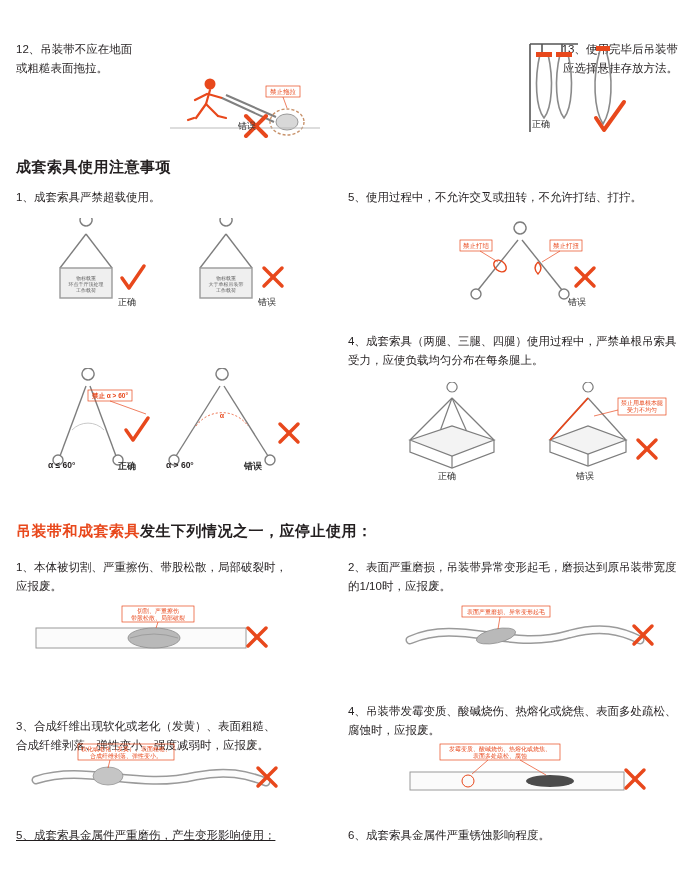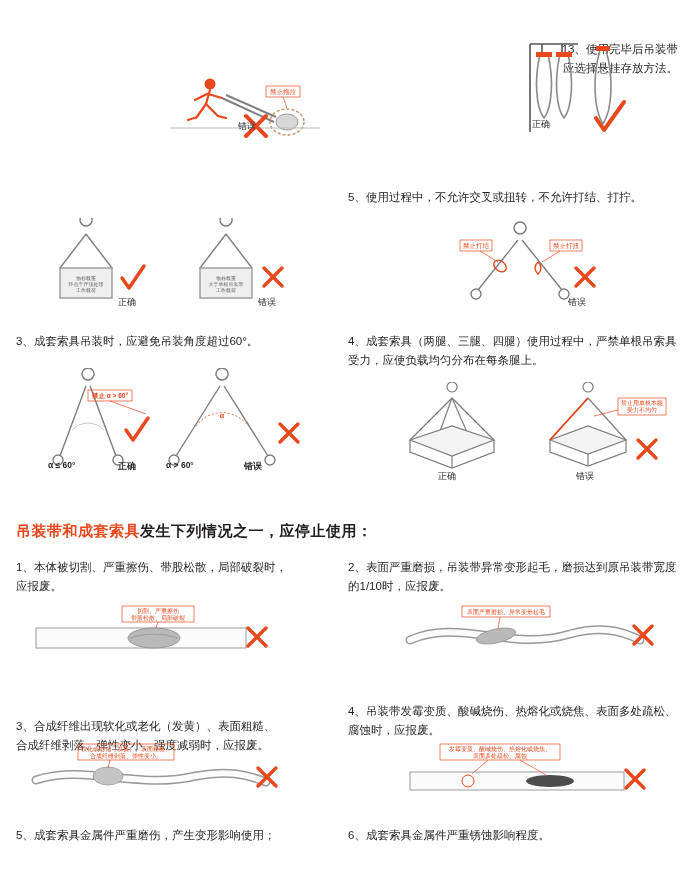--- a/index.html
+++ b/index.html
@@ -51,20 +51,24 @@
   .lbl {
     font-size: 8.5px;
     color: #231f20;
   }
 </style>
 </head>
 <body>
 
 <div class="page">
 
+  <div class="col-left" style="top:40px;">
+    <div class="item-text">12、吊装带不应在地面
+或粗糙表面拖拉。</div>
+  </div>
 
   <div class="fig" style="position:absolute; left:150px; top:38px;">
     <svg width="180" height="100" viewBox="0 0 180 100">
 
       <g stroke="#e8481c" stroke-width="2.2" fill="none" stroke-linecap="round">
         <circle cx="60" cy="46" r="5.5" fill="#e8481c" stroke="none"></circle>
         <path d="M60 52 L56 66"></path>
         <path d="M57 56 L45 62"></path>
         <path d="M58 56 L72 60"></path>
         <path d="M56 66 L46 80"></path>
@@ -118,21 +122,25 @@
       <g stroke="#8a8a8a" stroke-width="1.6" fill="none">
         <path d="M100 18 C92 46 94 78 103 92 C112 78 114 46 106 18"></path>
       </g>
       <rect x="96" y="14" width="14" height="5" fill="#e8481c"></rect>
 
       <path d="M96 86 L104 98 L124 70" stroke="#e8481c" stroke-width="4" fill="none" stroke-linecap="round" stroke-linejoin="round"></path>
     </svg>
     <div class="caption" style="position:absolute; left:32px; top:86px;">正确</div>
   </div>
 
-
+  <div class="section-title" style="position:absolute; left:16px; top:158px;">成套索具使用注意事项</div>
+
+  <div class="col-left" style="top:188px;">
+    <div class="item-text">1、成套索具严禁超载使用。</div>
+  </div>
 
   <div class="fig" style="position:absolute; left:26px; top:218px;">
     <svg width="300" height="95" viewBox="0 0 300 95">
 
       <g stroke="#7d7d7d" stroke-width="1.4" fill="none">
         <path d="M60 8 a6 6 0 1 1 .1 0"></path>
         <path d="M60 16 L34 50"></path>
           <path d="M60 16 L86 50"></path>
         <rect x="34" y="50" width="52" height="30" fill="#efefef" stroke="#9a9a9a"></rect>
       </g>
@@ -184,23 +192,20 @@
       <text x="166" y="30" text-anchor="middle" font-size="6.5" fill="#e8481c" font-family="'Liberation Sans',sans-serif">禁止打扭</text>
       <path d="M160 33 L142 44" stroke="#e8481c" stroke-width=".7"></path>
       <g stroke="#e8481c" stroke-width="3.5" stroke-linecap="round">
         <path d="M176 50 L194 68"></path>
           <path d="M194 50 L176 68"></path>
       </g>
     </svg>
     <div class="caption" style="position:absolute; left:168px; top:78px;">错误</div>
   </div>
 
-  <div class="col-left" style="top:332px;">
-    <div class="item-text">3、成套索具吊装时，应避免吊装角度超过60°。</div>
-  </div>
 
   <div class="fig" style="position:absolute; left:26px; top:368px;font-weight:bold;">
     <svg width="300" height="110" viewBox="0 0 300 110">
 
       <g stroke="#7d7d7d" stroke-width="1.4" fill="none">
         <path d="M62 12 a6 6 0 1 1 .1 0"></path>
         <path d="M60 18 L34 88"></path>
           <path d="M64 18 L90 88"></path>
         <circle cx="32" cy="92" r="5"></circle>
           <circle cx="92" cy="92" r="5"></circle>
@@ -349,20 +354,20 @@
       <text x="100" y="18" text-anchor="middle" font-size="6" fill="#e8481c" font-family="'Liberation Sans',sans-serif">表面多处疏松、腐蚀</text>
       <path d="M88 20 L72 34" stroke="#e8481c" stroke-width=".7" fill="none"></path>
       <path d="M120 20 L146 35" stroke="#e8481c" stroke-width=".7" fill="none"></path>
       <g stroke="#e8481c" stroke-width="3.5" stroke-linecap="round">
         <path d="M226 30 L244 48"></path>
           <path d="M244 30 L226 48"></path>
       </g>
     </svg>
   </div>
 
-  <div class="col-left" style="top:826px;">
+  <div class="col-left" style="top:826px;text-decoration:underline;">
     <div class="item-text">5、成套索具金属件严重磨伤，产生变形影响使用；</div>
   </div>
   <div class="col-right" style="top:826px;">
     <div class="item-text">6、成套索具金属件严重锈蚀影响程度。</div>
   </div>
 
 </div>
 
 </body></html>

